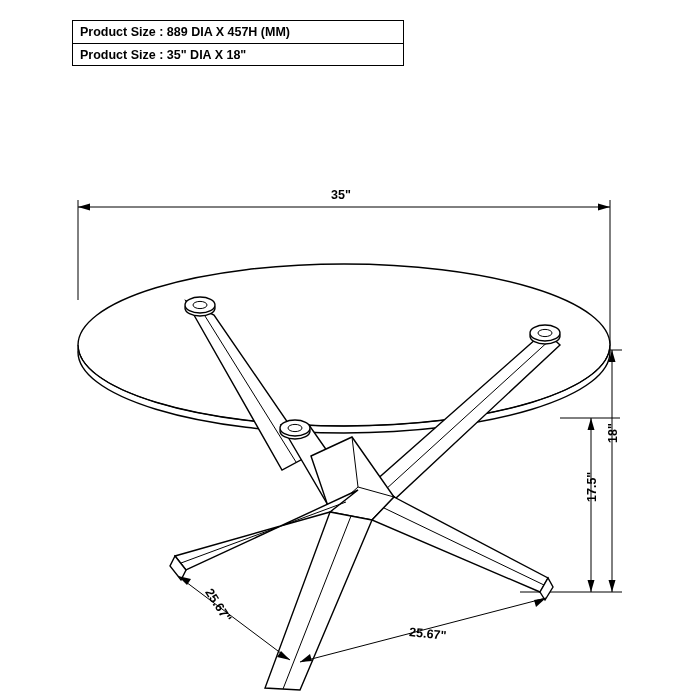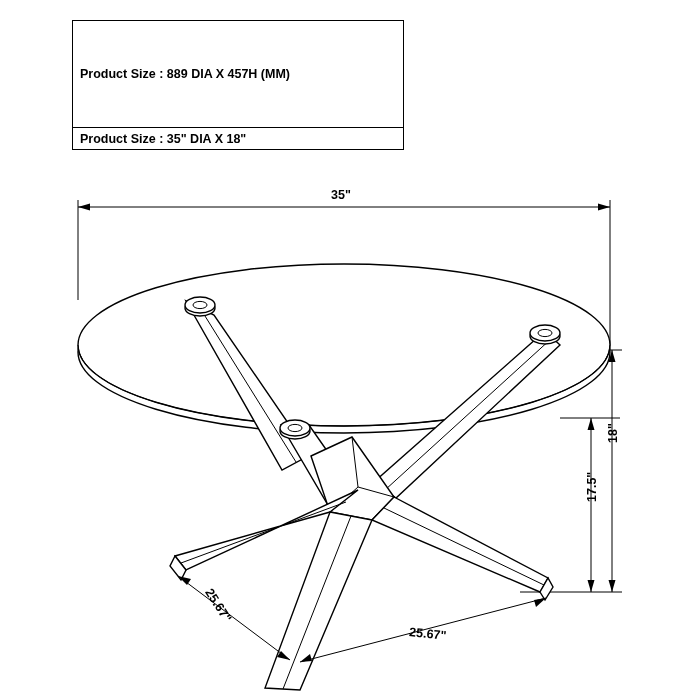--- a/index.html
+++ b/index.html
@@ -34,21 +34,20 @@
     background: #fff;
   }
   .spec-row {
     height: 22px;
     line-height: 22px;
     padding: 0 7px;
     font-size: 12.5px;
     font-weight: bold;
     white-space: nowrap;
     box-sizing: border-box;
-    margin-top: 42px;
   }
   .spec-row + .spec-row {
     border-top: 1.4px solid #000;
   }
 
   
   .dim-label {
     position: absolute;
     font-size: 12.5px;
     font-weight: bold;

